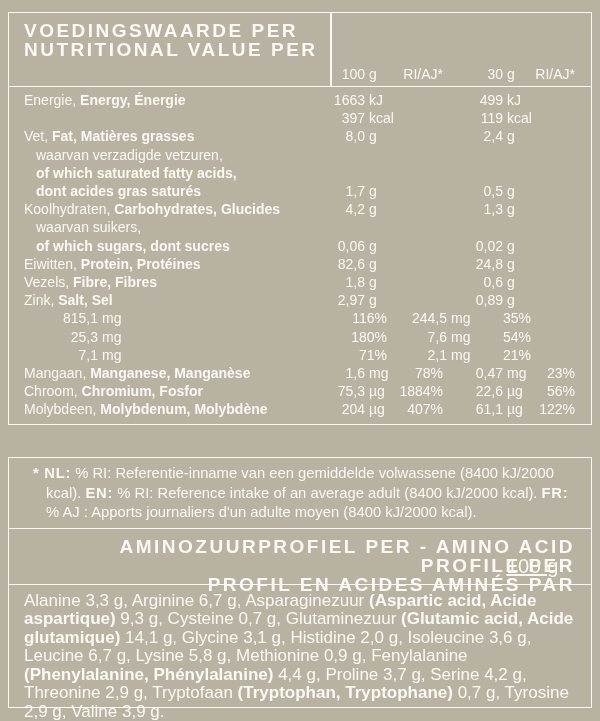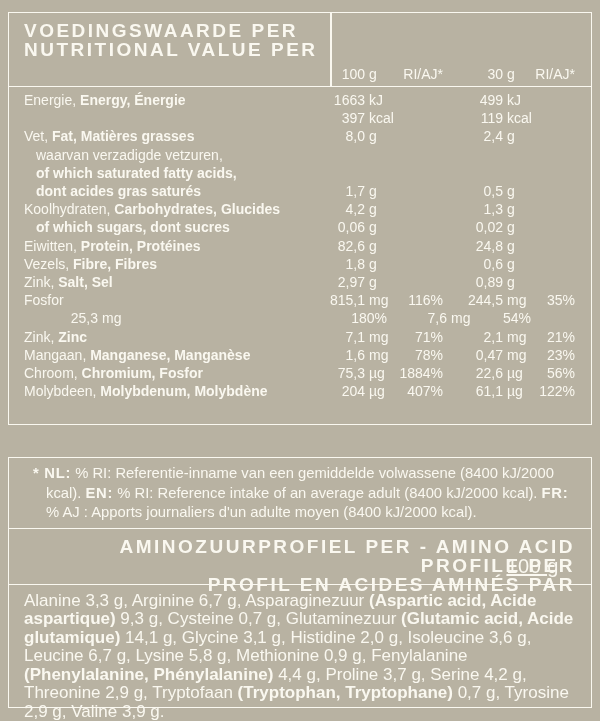--- a/index.html
+++ b/index.html
@@ -161,20 +161,21 @@
           <span class="unit">g</span>
         </div>
         <div class="cell ri"></div>
         <div class="cell val c30">
           <span class="num">1,3</span>
           <span class="unit">g</span>
         </div>
         <div class="cell ri"></div>
       </div>
       <div class="grid rowline">
+        <div class="cell lbl ind"><span>waarvan suikers,</span></div>
         <div class="cell val c100"></div>
         <div class="cell ri"></div>
         <div class="cell val c30"></div>
         <div class="cell ri"></div>
       </div>
       <div class="grid rowline">
         <div class="cell lbl ind"><b>of which sugars, dont sucres</b></div>
         <div class="cell val c100">
           <span class="num">0,06</span>
           <span class="unit">g</span>
@@ -219,21 +220,20 @@
           <span class="unit">g</span>
         </div>
         <div class="cell ri"></div>
         <div class="cell val c30">
           <span class="num">0,89</span>
           <span class="unit">g</span>
         </div>
         <div class="cell ri"></div>
       </div>
       <div class="grid rowline">
-        <div class="cell lbl"><span>Fosfor</span></div>
         <div class="cell val c100">
           <span class="num">815,1</span>
           <span class="unit">mg</span>
         </div>
         <div class="cell ri">116%</div>
         <div class="cell val c30">
           <span class="num">244,5</span>
           <span class="unit">mg</span>
         </div>
         <div class="cell ri">35%</div>
@@ -244,21 +244,20 @@
           <span class="unit">mg</span>
         </div>
         <div class="cell ri">180%</div>
         <div class="cell val c30">
           <span class="num">7,6</span>
           <span class="unit">mg</span>
         </div>
         <div class="cell ri">54%</div>
       </div>
       <div class="grid rowline">
-        <div class="cell lbl"><span>Zink,</span><b> Zinc</b></div>
         <div class="cell val c100">
           <span class="num">7,1</span>
           <span class="unit">mg</span>
         </div>
         <div class="cell ri">71%</div>
         <div class="cell val c30">
           <span class="num">2,1</span>
           <span class="unit">mg</span>
         </div>
         <div class="cell ri">21%</div>

